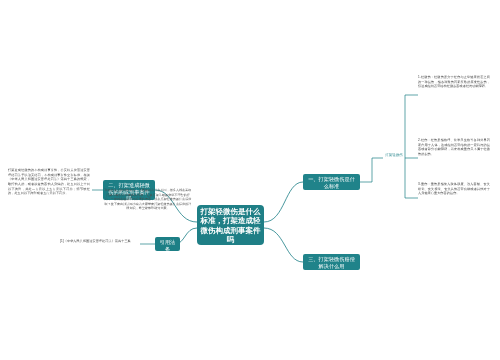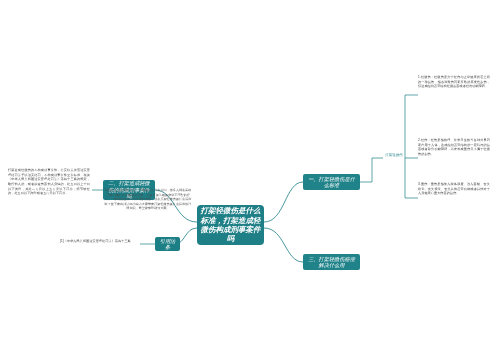--- a/index.html
+++ b/index.html
@@ -20,30 +20,29 @@
     left: 0;
     top: 0;
     width: 500px;
     height: 360px;
     pointer-events: none;
   }
   .node {
     position: absolute;
     box-sizing: border-box;
     display: flex;
-    align-items: center;
+    align-items: flex-start;
     justify-content: center;
     text-align: center;
     color: #ffffff;
     background: #1b7e85;
     border-radius: 3px;
     line-height: 1.25;
     overflow: hidden;
     padding: 2px 3px;
-    font-style: italic;
   }
   .node.root {
     background: #1f7f86;
     font-size: 7.5px;
     font-weight: bold;
     border-radius: 4px;
   }
   .node.branch {
     background: #20838a;
     font-size: 5.2px;

